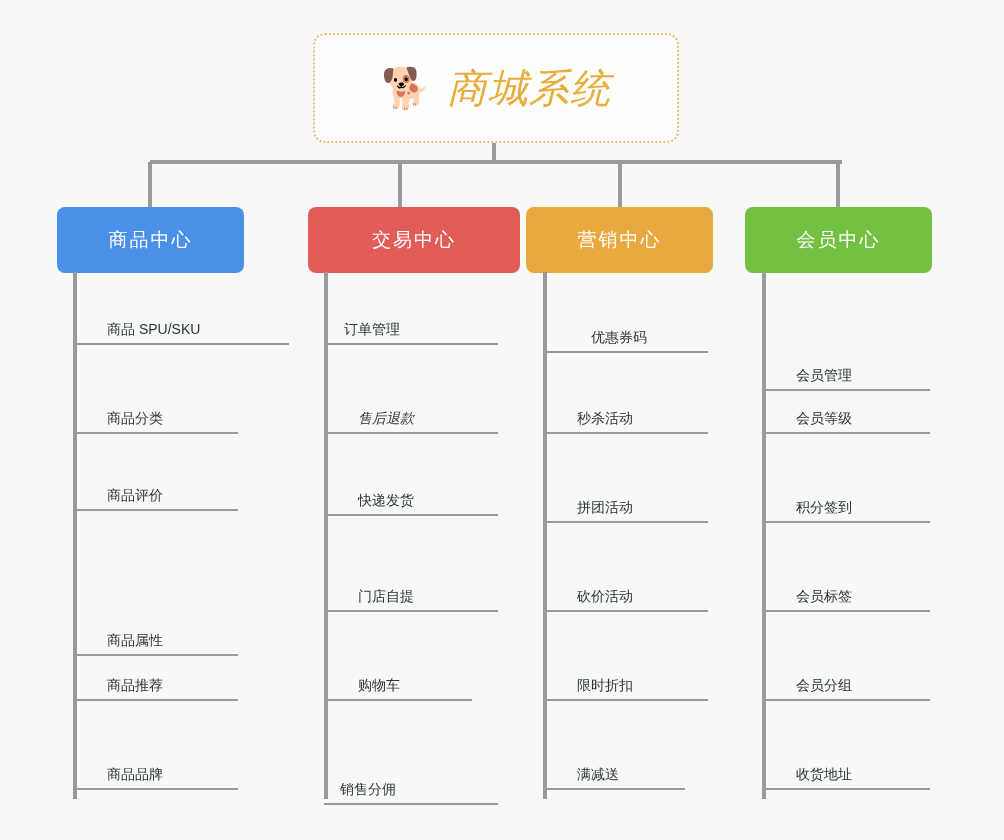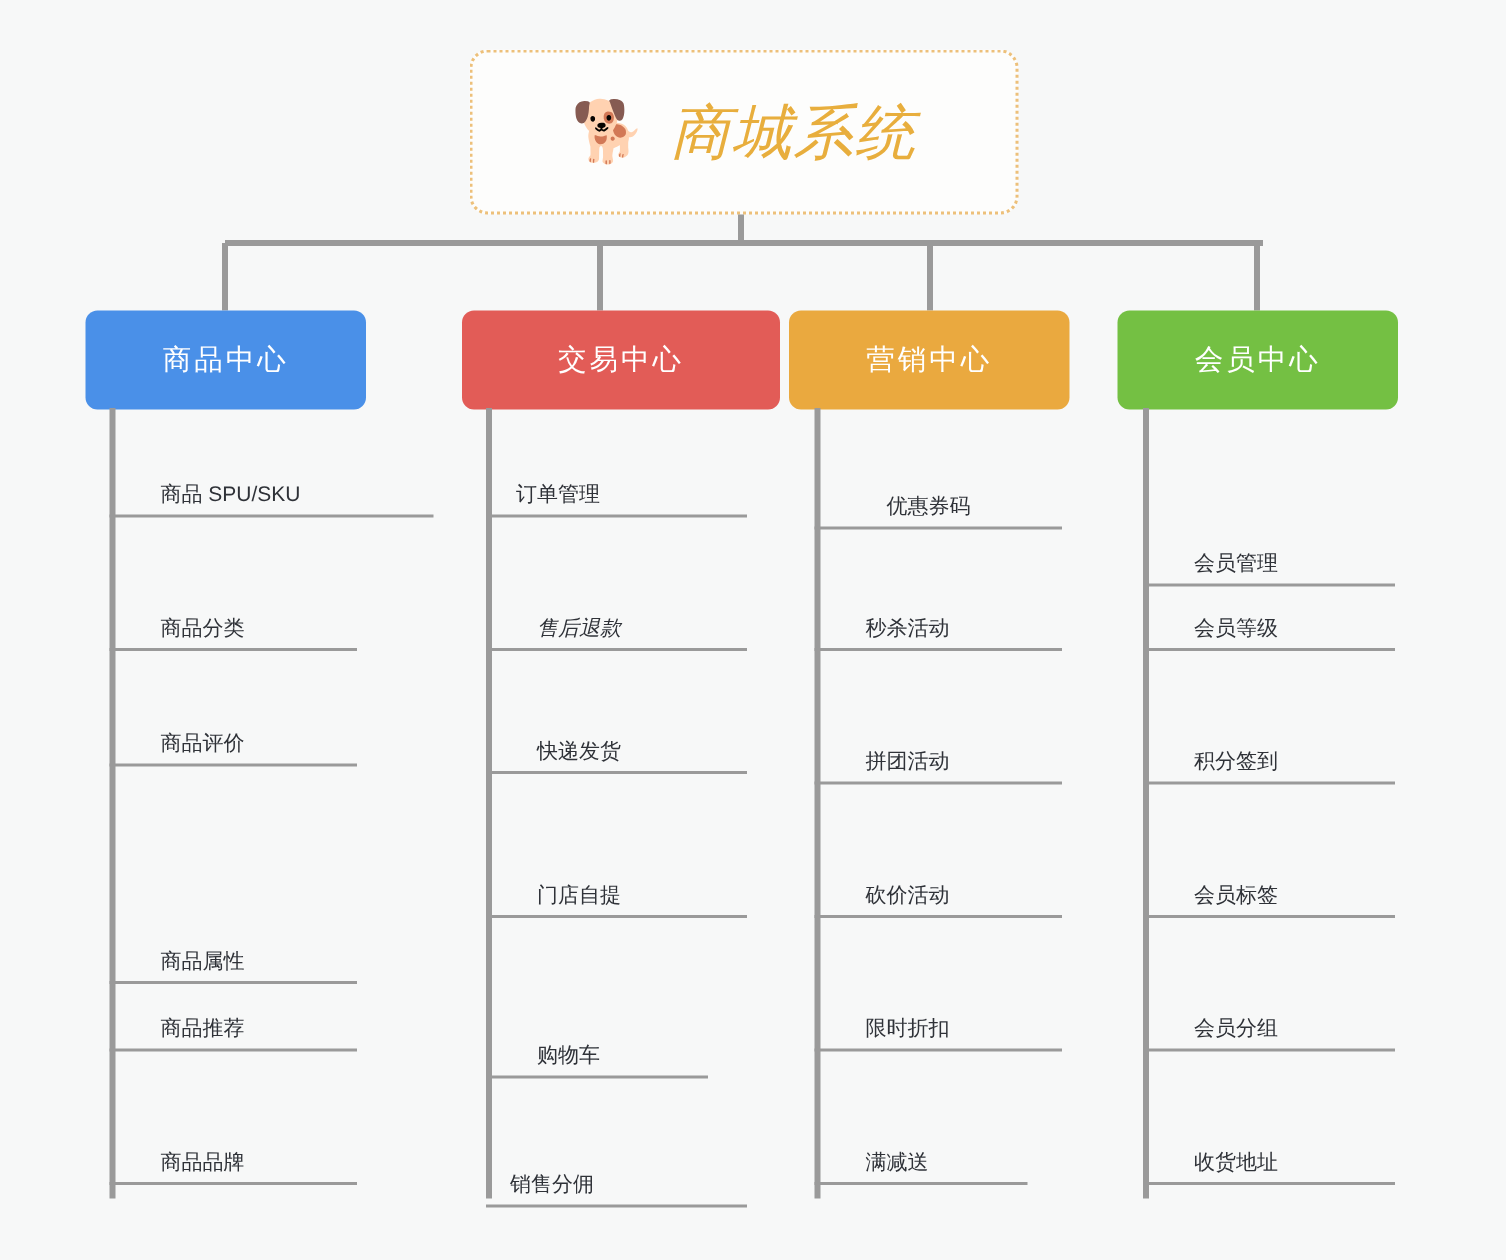--- a/index.html
+++ b/index.html
@@ -128,21 +128,21 @@
       <div class="conn conn-v" style="left: 398px; top: 162px; height: 45px;"></div>
       <div class="cat-box" style="left: 308px; top: 207px; width: 212px; background: rgb(226, 92, 87);">
         <span>交易中心</span>
       </div>
       <div class="branch" style="left: 324px;">
         <div class="branch-spine" style="height: 527px;"></div>
         <div class="leaf" style="width: 174px; top: 50px; padding-left: 20px;"><span>订单管理</span></div>
         <div class="leaf" style="width: 174px; top: 139px; font-style: italic;"><span>售后退款</span></div>
         <div class="leaf" style="width: 174px; top: 221px;"><span>快递发货</span></div>
         <div class="leaf" style="width: 174px; top: 317px;"><span>门店自提</span></div>
-        <div class="leaf" style="width: 148px; top: 424px;"><span>购物车</span></div>
+        <div class="leaf" style="width: 148px; top: 406px;"><span>购物车</span></div>
         <div class="leaf" style="width: 174px; top: 510px; padding-left: 16px;"><span>销售分佣</span></div>
       </div>
       <div class="conn conn-v" style="left: 618px; top: 162px; height: 45px;"></div>
       <div class="cat-box" style="left: 526px; top: 207px; width: 187px; background: rgb(234, 169, 63);">
         <span>营销中心</span>
       </div>
       <div class="branch" style="left: 543px;">
         <div class="branch-spine" style="height: 527px;"></div>
         <div class="leaf" style="width: 165px; top: 58px; padding-left: 48px;"><span>优惠券码</span></div>
         <div class="leaf" style="width: 165px; top: 139px;"><span>秒杀活动</span></div>

